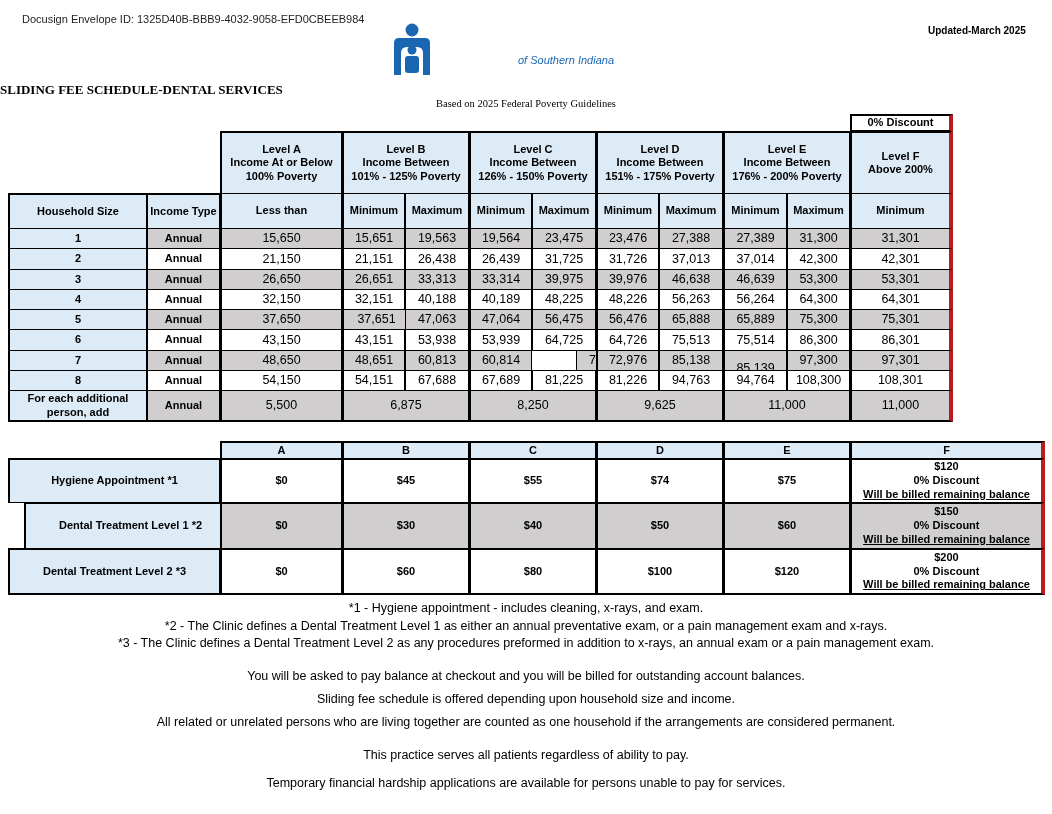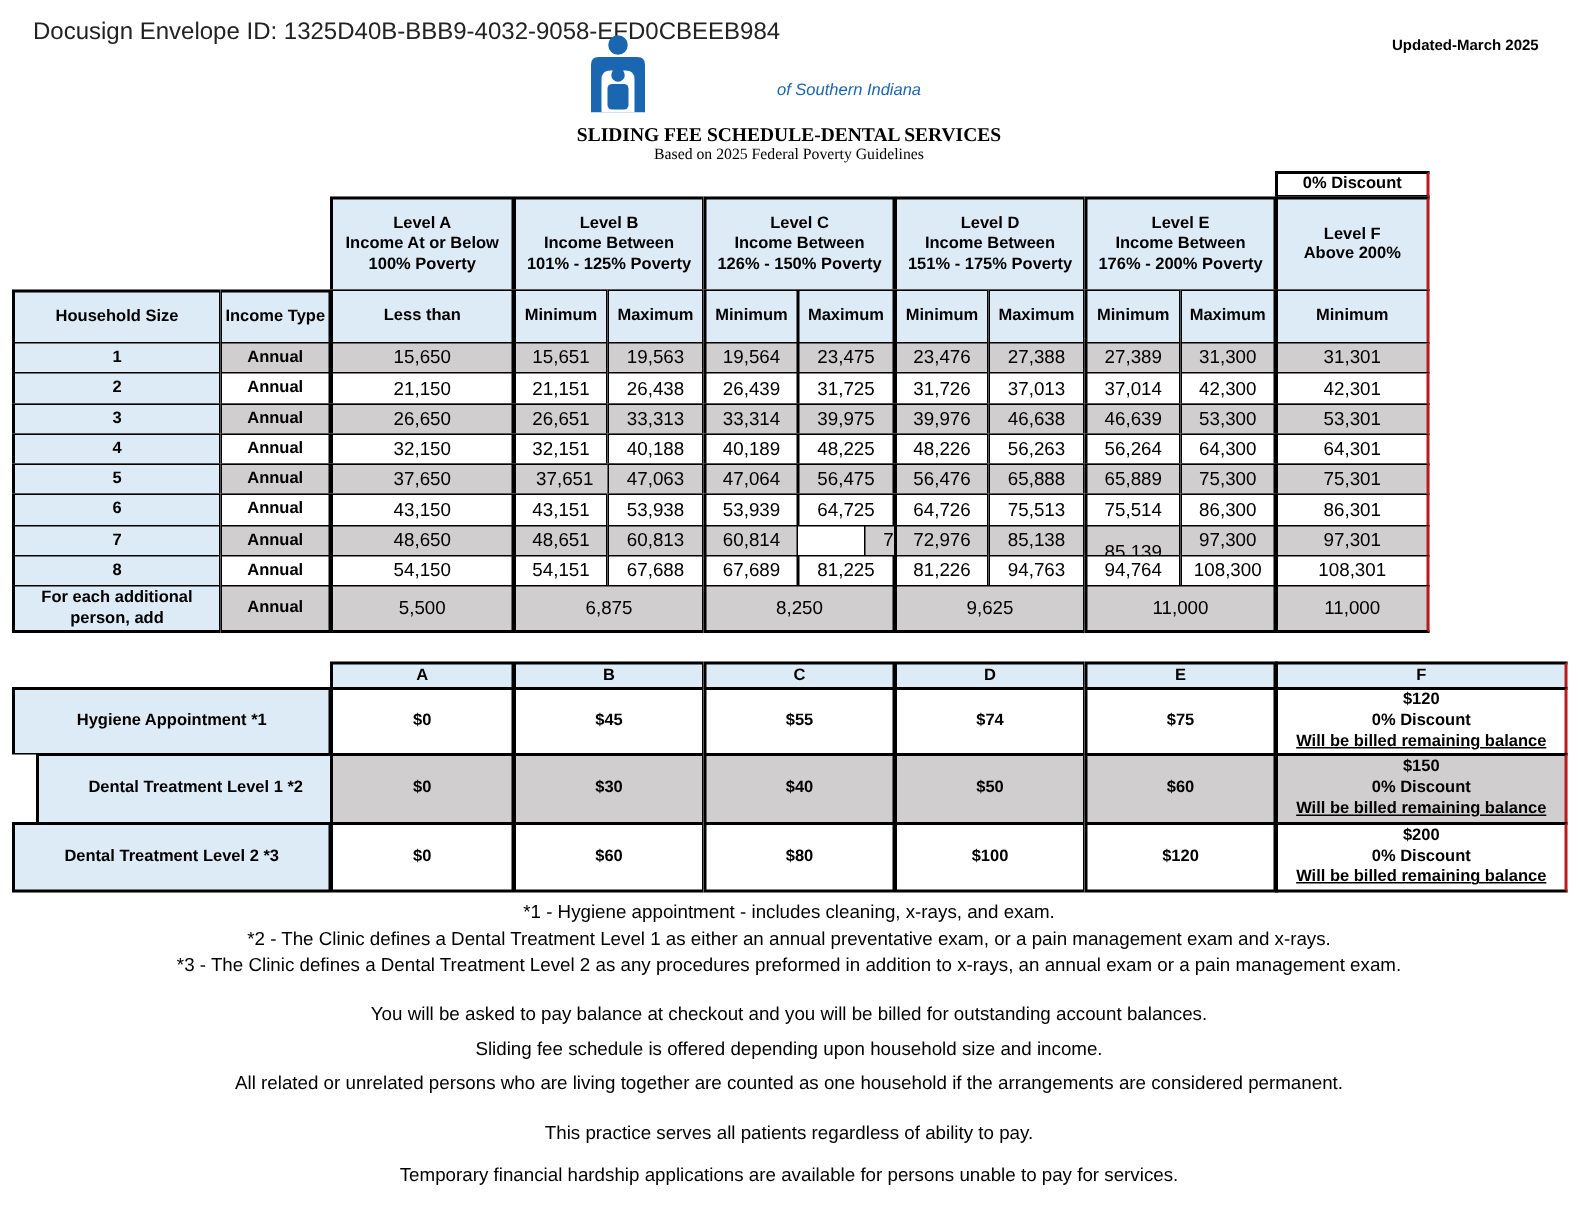--- a/index.html
+++ b/index.html
@@ -1,40 +1,40 @@
 <!DOCTYPE html>
 <html><head>
 <meta charset="utf-8">
 <style>
   * { box-sizing: border-box; margin: 0; padding: 0; }
   html, body { width: 1052px; height: 814px; background: #ffffff; overflow: hidden; }
   body { position: relative; font-family: "Liberation Sans", sans-serif; color: #000; }
 
   .abs { position: absolute; }
-  #envelope { left: 22px; top: 13px; font-size: 16px; color: #222; }
+  #envelope { left: 22px; top: 13px; font-size: 11px; color: #222; }
   #updated { left: 928px; top: 25px; font-size: 10px; font-weight: bold; }
 
   #logo { left: 390px; top: 23px; width: 300px; height: 55px; }
   #logo-icon { position: absolute; left: 0; top: 0; width: 44px; height: 52px; }
   #logo-name { position: absolute; left: 54px; top: 8px; font-size: 20px; font-style: italic; color: #1a66b0; letter-spacing: 0.2px; }
   #logo-sub { position: absolute; left: 128px; top: 31px; font-size: 11px; font-style: italic; color: #1a66b0; }
 
-  #doc-title { left: 0; width: 1052px; top: 82px; text-align: center; font-family: "Liberation Serif", serif; font-weight: bold; font-size: 13px; }
+  #doc-title { left: 0; width: 1052px; top: 82px; text-align: left; font-family: "Liberation Serif", serif; font-weight: bold; font-size: 13px; }
   #doc-subtitle { left: 0; width: 1052px; top: 98px; text-align: center; font-family: "Liberation Serif", serif; font-size: 10.5px; }
 
   .cell { position: absolute; display: flex; align-items: center; justify-content: center; text-align: center;
           border: 1px solid #000; font-size: 12.5px; line-height: 1.2; }
   .hd { background: #ddebf7; font-weight: bold; font-size: 11px; }
   .hd2 { background: #ddebf7; font-weight: bold; font-size: 11px; }
   .lbl { background: #ddebf7; font-weight: bold; font-size: 11px; }
   .inc { font-weight: bold; font-size: 11px; }
   .gray { background: #d0cece; }
   .white { background: #ffffff; }
   .thick-l { border-left: 2px solid #000; }
-  .thick-r { border-right: 2px solid #b91c1c; }
+  .thick-r { border-right: 4px solid #b91c1c; }
   .thick-t { border-top: 2px solid #000; }
   .thick-b { border-bottom: 2px solid #000; }
 
   .fee { font-weight: bold; font-size: 11px; }
   .fee-f { flex-direction: column; font-weight: bold; font-size: 11px; line-height: 1.25; }
   .fee-hd { background: #ddebf7; font-weight: bold; font-size: 11px; }
 
   .note { position: absolute; left: 0; width: 1052px; text-align: center; font-size: 12.5px; }
   .fn { position: absolute; left: 0; width: 1052px; text-align: center; font-size: 12.5px; }
 </style>

